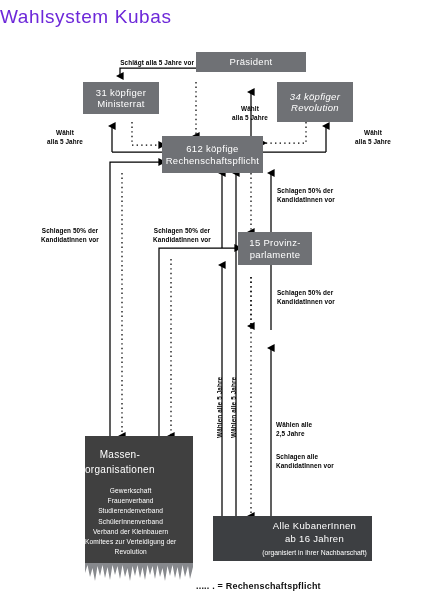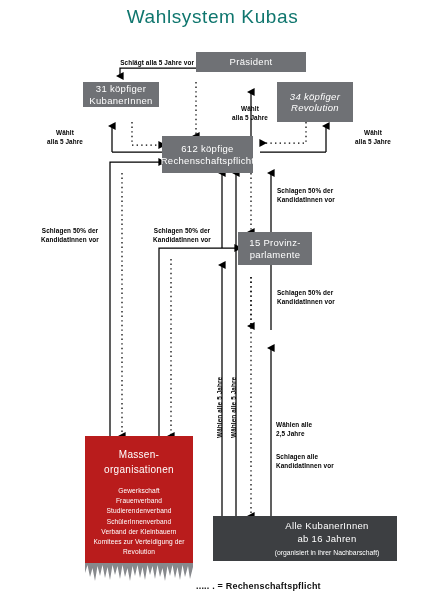--- a/index.html
+++ b/index.html
@@ -5,35 +5,35 @@
   html,body{margin:0;padding:0;background:#ffffff;}
   body{
     width:425px;height:612px;
     font-family:"Liberation Sans","DejaVu Sans",sans-serif;
     color:#000;overflow:hidden;position:relative;
   }
   #stage{position:relative;width:425px;height:612px;}
   #stage svg.layer{position:absolute;left:0;top:0;width:425px;height:612px;}
 
   .title{
-    position:absolute;left:0;top:6px;width:425px;text-align:center;
-    font-size:19px;letter-spacing:.6px;color:#0f766e;font-weight:400;
+    position:absolute;left:0;top:6px;width:425px;text-align:left;
+    font-size:19px;letter-spacing:.6px;color:#6d28d9;font-weight:400;
   }
 
   .box{
     position:absolute;box-sizing:border-box;
     background:#6f7175;color:#ffffff;
     display:flex;flex-direction:column;align-items:center;justify-content:center;
     text-align:center;line-height:1.18;letter-spacing:.3px;
     font-size:9.5px;z-index:5;
   }
   .box .l2{display:block;}
 
   .masse{
-    background:#b91c1c;align-items:center;justify-content:flex-start;
+    background:#404040;align-items:flex-start;justify-content:flex-start;
     padding-top:12px;font-size:10px;
   }
   .masse .head{line-height:1.45;}
   .masse .list{
     margin-top:9px;font-size:6.6px;line-height:1.55;letter-spacing:.1px;
   }
   .fringe{position:absolute;left:0;bottom:-18px;width:100%;height:19px;}
 
   .people{
     background:#3d3f42;color:#fff;font-size:9.5px;line-height:1.35;
@@ -116,31 +116,31 @@
       <path d="M271,520 L271,348" marker-end="url(#ahu)"></path>
 
       <path d="M251,277 L251,516" stroke-dasharray="1.4,3.2" marker-end="url(#ah)"></path>
     </g>
   </svg>
 
   <div class="box" style="left:196px;top:52px;width:110px;height:20px;">
     <span>Präsident</span>
   </div>
 
-  <div class="box" style="left:83px;top:82px;width:76px;height:25px;">
+  <div class="box" style="left:83px;top:82px;width:76px;height:32px;">
     <span>31 köpfiger</span>
-    <span class="l2">KubanerInnen</span>
+    <span class="l2">Ministerrat</span>
   </div>
 
   <div class="box" style="left:277px;top:82px;width:76px;height:40px;font-style:italic;">
     <span>34 köpfiger</span>
     <span class="l2">Revolution</span>
   </div>
 
-  <div class="box" style="left:162px;top:136px;width:91px;height:37px;">
+  <div class="box" style="left:162px;top:136px;width:101px;height:37px;">
     <span>612 köpfige</span>
     <span class="l2">Rechenschaftspflicht</span>
   </div>
 
   <div class="box" style="left:238px;top:232px;width:74px;height:33px;text-align:right;">
     <span>15 Provinz-</span>
     <span class="l2">parlamente</span>
   </div>
 
 
@@ -159,21 +159,21 @@
       <div>Revolution</div>
     </div>
     <svg class="fringe" viewBox="0 0 108 19" preserveAspectRatio="none" xmlns="http://www.w3.org/2000/svg">
       <path fill="#87898d" d="M0,0 H108 V4 L105,16 L103,3 L100,14 L97.5,2 L95,17 L92.5,4 L90,15 L87.5,2
         L85,13 L82.5,3 L80,18 L77.5,5 L75,14 L72.5,2 L70,16 L67.5,3 L65,12 L62.5,2 L60,17 L57.5,4
         L55,15 L52.5,2 L50,13 L47.5,3 L45,18 L42.5,5 L40,14 L37.5,2 L35,16 L32.5,3 L30,12 L27.5,2
         L25,17 L22.5,4 L20,15 L17.5,2 L15,13 L12.5,3 L10,18 L7.5,5 L5,14 L2.5,2 L0,10 Z"></path>
     </svg>
   </div>
 
-  <div class="box people" style="left:213px;top:516px;width:184px;height:45px;padding-left:44px;">
+  <div class="box people" style="left:213px;top:516px;width:159px;height:45px;padding-left:44px;">
     <span>Alle KubanerInnen</span>
     <span class="l2">ab 16 Jahren</span>
     <span class="sub">(organisiert in ihrer Nachbarschaft)</span>
   </div>
 
   <div class="lbl r" style="left:86px;top:58px;width:108px;">Schlägt alla 5 Jahre vor</div>
 
   <div class="lbl c" style="left:22px;top:128px;width:86px;">Wählt
 alla 5 Jahre</div>
 

